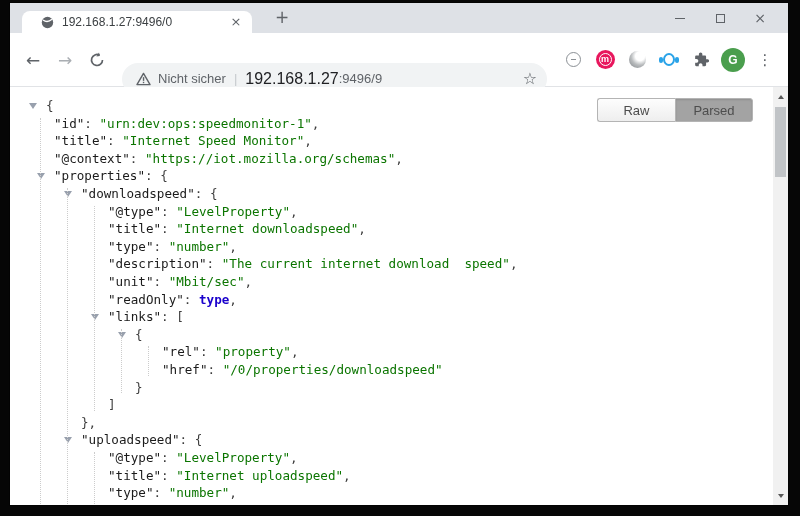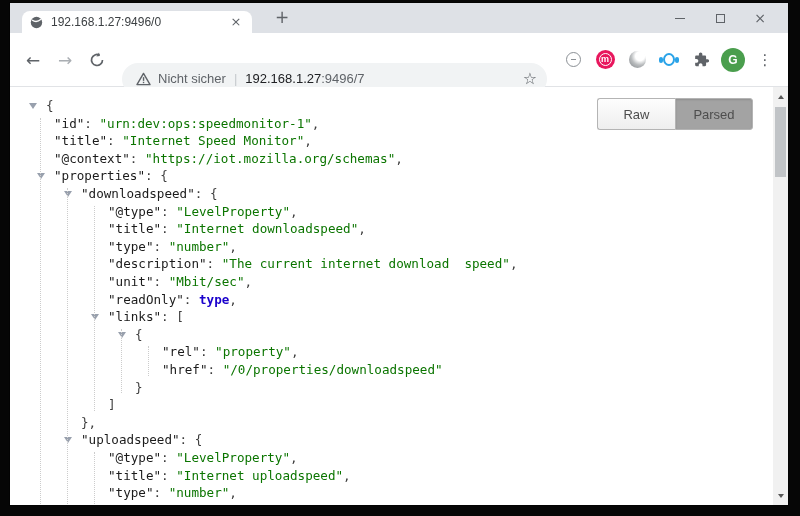--- a/index.html
+++ b/index.html
@@ -1,38 +1,38 @@
 <!DOCTYPE html>
 <html style="--key: #1b1b1b; --string: #0B7500; --bool: #1A01CC; --avatar-green: #4a9e4d; --ext-pink: #e8175d; --ext-blue: #2aa3e8;"><head>
 <meta charset="utf-8">
 <style>
   html,body{margin:0;padding:0;background:#060606;}
   *{box-sizing:border-box;}
   .stage{position:relative;width:800px;height:516px;background:#060606;font-family:"Liberation Sans",sans-serif;overflow:hidden;}
   .win{position:absolute;left:10px;top:3px;width:778px;height:502px;background:#fff;box-shadow:0 0 0 1px rgba(0,0,0,.4);}
   
   .tabstrip{position:relative;height:30px;background:#dee1e6;}
-  .tab{position:absolute;left:12px;top:8px;width:230px;height:22px;background:#fff;border-radius:8px 8px 0 0;display:flex;align-items:center;padding:0 8px 0 8px;}
+  .tab{position:absolute;left:12px;top:8px;width:230px;height:22px;background:#fff;border-radius:8px 8px 0 0;display:flex;align-items:center;padding:0 8px 0 19px;}
   .tab-title{flex:1;font-size:12px;color:#3c4043;white-space:nowrap;overflow:hidden;margin-left:8px;}
   .tab-close{width:16px;height:16px;border-radius:8px;color:#5f6368;font-size:13px;line-height:16px;text-align:center;font-family:"DejaVu Sans",sans-serif;cursor:default;}
   .newtab{position:absolute;left:259px;top:4px;width:26px;height:22px;color:#5f6368;font-size:17px;line-height:21px;text-align:center;font-family:"DejaVu Sans",sans-serif;}
   .wincontrols{position:absolute;right:8px;top:0;height:30px;display:flex;}
   .wc{width:40px;height:30px;display:flex;align-items:center;justify-content:center;color:#3c4043;}
   .wc-min-glyph{width:10px;height:1px;background:#5f6368;}
   .wc-max-glyph{width:9px;height:9px;border:1px solid #5f6368;}
   .wc-close-glyph{font-size:14px;color:#5f6368;font-family:"DejaVu Sans",sans-serif;line-height:1;}
   
   .toolbar{height:54px;background:#fff;display:flex;align-items:center;border-bottom:1px solid #e1e3e6;padding-left:10px;}
   .navbtn{width:26px;height:26px;display:flex;align-items:center;justify-content:center;font-family:"DejaVu Sans",sans-serif;font-size:17px;margin-right:6px;}
   .back{color:#5f6368;}
   .fwd{color:#aaaeb3;}
   .omnibox{width:425px;height:32px;background:#f1f3f4;border-radius:16px;display:flex;align-items:center;padding:0 10px 0 14px;margin-left:6px;margin-top:38px;}
   .sec-text{font-size:13px;color:#5f6368;margin-left:7px;}
   .divider{color:#c6c9cd;font-size:13px;margin:0 8px;}
-  .url-host{font-size:13px;color:#202124;}
+  .url-host{font-size:16px;color:#202124;}
   .url-path{font-size:13px;color:#5f6368;}
   .star{margin-left:auto;font-family:"DejaVu Sans",sans-serif;font-size:16px;color:#5f6368;}
   .extrow{display:flex;align-items:center;margin-left:10px;}
   .extcell{width:32px;height:30px;display:flex;align-items:center;justify-content:center;}
   .ring-ic{width:15px;height:15px;border:1.7px solid #8b9095;border-radius:50%;display:flex;align-items:center;justify-content:center;}
   .ring-ic i{display:block;width:5px;height:1.6px;background:#8b9095;}
   .pink-ic{width:19px;height:19px;border-radius:50%;display:flex;align-items:center;justify-content:center;}
   .pink-ic span{width:13px;height:13px;border:1px solid #fff;border-radius:50%;color:#fff;font-size:9px;line-height:11px;text-align:center;font-weight:bold;}
   .sphere-ic{width:17px;height:17px;border-radius:50%;background:radial-gradient(circle at 65% 30%, #ffffff 0 28%, #b9bcbe 55%, #808488 100%);}
   .bot-ic{position:relative;width:20px;height:16px;}
@@ -43,21 +43,21 @@
   .kebab{font-family:"DejaVu Sans",sans-serif;font-size:15px;color:#5f6368;letter-spacing:0;}
   
   .content{position:relative;height:418px;background:#fff;overflow:hidden;}
   .jtree{position:absolute;inset:0 15px 0 0;font-family:"DejaVu Sans Mono",monospace;font-size:12.6px;}
   .jline{position:absolute;height:17.6px;line-height:17.6px;white-space:pre;}
   .jk{color:var(--key);} .jp{color:#3c3c3c;} .js{color:var(--string);} .jb{color:var(--bool);font-weight:bold;}
   .exp{position:absolute;left:-17px;top:6px;width:0;height:0;border-left:4.5px solid transparent;border-right:4.5px solid transparent;border-top:6px solid #98a0ad;}
   .guide{position:absolute;width:0;border-left:1px dotted #ccc;}
   
   .togglebar{position:absolute;top:11px;right:35px;display:flex;z-index:5;}
-  .vbtn{width:78px;height:32px;border:1px solid #b4b4b4;font-size:13px;color:#4d4d4d;display:flex;align-items:center;justify-content:center;background:linear-gradient(#fdfdfd,#eeeeee);}
+  .vbtn{width:78px;height:24px;border:1px solid #b4b4b4;font-size:13px;color:#4d4d4d;display:flex;align-items:center;justify-content:center;background:linear-gradient(#fdfdfd,#eeeeee);}
   .vbtn:first-child{border-radius:3px 0 0 3px;border-right:none;}
   .vbtn:last-child{border-radius:0 3px 3px 0;}
   .vbtn.active{background:#a3a3a3;box-shadow:inset 0 1px 2px rgba(0,0,0,.12);}
   
   .sbar{position:absolute;top:0;right:0;width:15px;height:100%;background:#f1f1f1;}
   .sarrow{position:absolute;left:0;width:15px;height:15px;display:flex;align-items:center;justify-content:center;}
   .tri-up{width:0;height:0;border-left:3.5px solid transparent;border-right:3.5px solid transparent;border-bottom:4.5px solid #585858;}
   .tri-down{width:0;height:0;border-left:3.5px solid transparent;border-right:3.5px solid transparent;border-top:4.5px solid #585858;}
   .sthumb{position:absolute;left:2px;top:20px;width:11px;height:70px;background:#c1c4c7;}
 </style>
@@ -101,21 +101,21 @@
       </div>
       <div class="omnibox">
         <svg width="15" height="14" viewBox="0 0 16 15">
           <path d="M8 1.5 L15 13.5 L1 13.5 Z" fill="none" stroke="#5f6368" stroke-width="1.5" stroke-linejoin="round"></path>
           <rect x="7.3" y="5.5" width="1.5" height="4" fill="#5f6368"></rect>
           <rect x="7.3" y="10.5" width="1.5" height="1.5" fill="#5f6368"></rect>
         </svg>
         <span class="sec-text">Nicht sicher</span>
         <span class="divider">|</span>
         <span class="url-host">192.168.1.27</span>
-        <span class="url-path">:9496/7</span>
+        <span class="url-path">:9496/9</span>
         <span class="star">☆</span>
       </div>
       <div class="extrow">
         <div class="extcell">
             <span class="ring-ic">
               <i></i>
             </span>
           </div>
         <div class="extcell">
           <span class="pink-ic" style="background:var(--ext-pink);">

